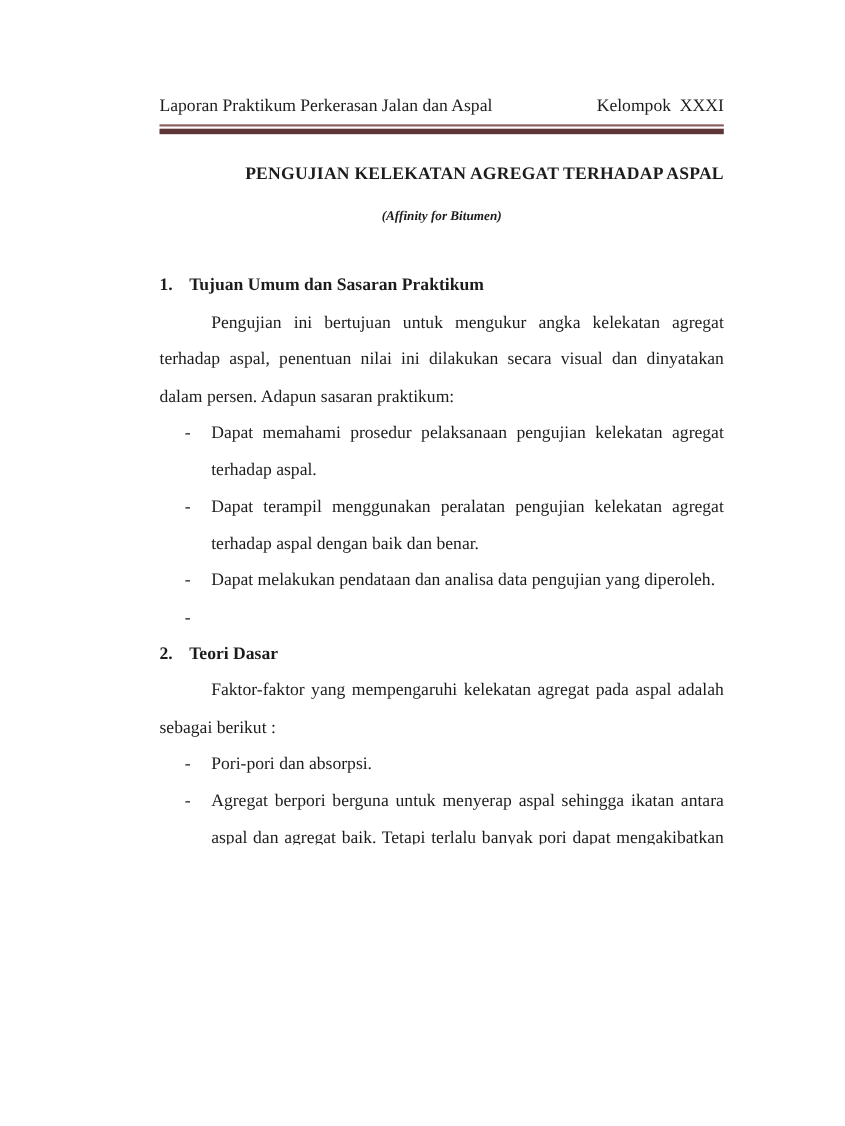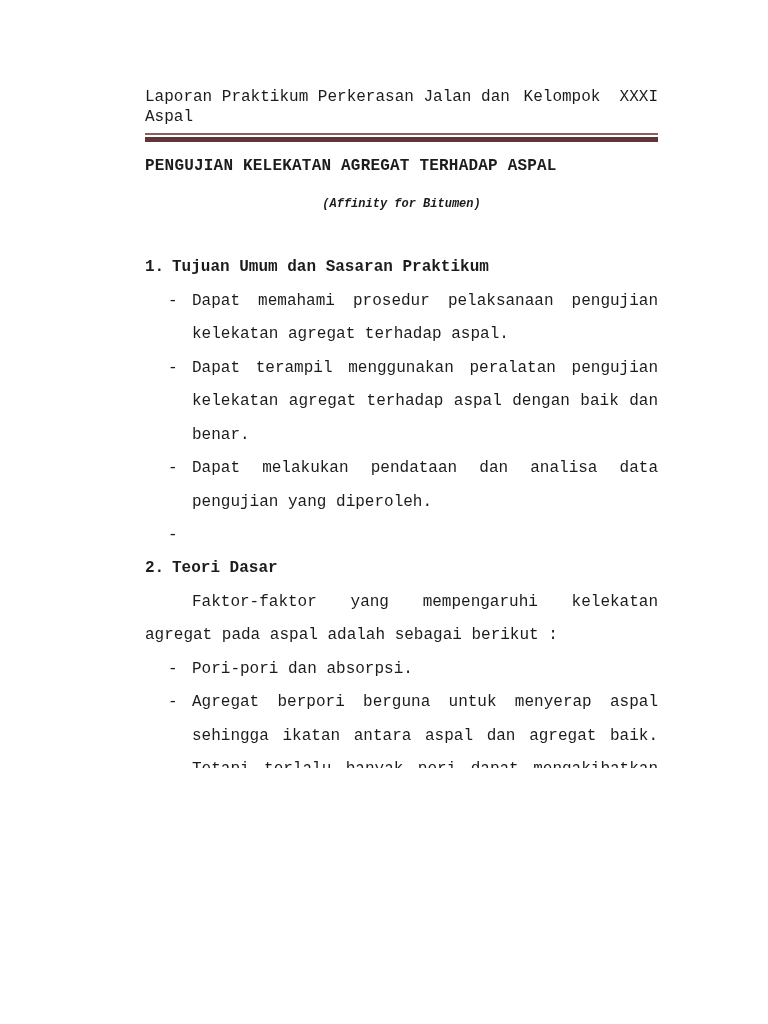--- a/index.html
+++ b/index.html
@@ -3,21 +3,21 @@
 <meta charset="utf-8">
 <style>
   * { margin: 0; padding: 0; box-sizing: border-box; }
   html, body { background: #ffffff; }
   .page {
     position: relative;
     width: 768px;
     height: 768px;
     margin: 0 auto;
     background: #ffffff;
-    font-family: Liberation Mono, monospace;
+    font-family: Liberation Serif, serif;
     color: #1c1c1c;
     overflow: hidden;
   }
   .content {
     position: absolute;
     left: 145px;
     right: 110px;
     top: 72px;
   }
   
@@ -30,22 +30,22 @@
   }
   .doc-header .right { white-space: pre; margin-top: 15px; }
   .rule {
     margin-top: 6px;
     height: 9px;
     border-top: 2px solid #8a6061;
     border-bottom: 5px solid #5e3638;
   }
   
   .doc-title {
-    margin-top: 8px;
-    text-align: left;
+    margin-top: 20px;
+    text-align: right;
     font-weight: bold;
     font-size: 16px;
     line-height: 33px;
     letter-spacing: 0.2px;
   }
   .doc-subtitle {
     margin-top: 5px;
     text-align: center;
     font-weight: bold;
     font-style: italic;
@@ -108,20 +108,21 @@
     <div class="doc-title">PENGUJIAN KELEKATAN AGREGAT TERHADAP ASPAL</div>
     <div class="doc-subtitle">(Affinity for Bitumen)</div>
 
     <div class="body-text">
 
       <div class="section-1">
         <div class="section-heading">
           <span class="num">1.</span>
           <span>Tujuan Umum dan Sasaran Praktikum</span>
         </div>
+        <div class="para">Pengujian ini bertujuan untuk mengukur angka kelekatan agregat terhadap aspal, penentuan nilai ini dilakukan secara visual dan dinyatakan dalam persen. Adapun sasaran praktikum:</div>
         <div class="list-item">
           <span class="dash">-</span>
           <span>Dapat memahami prosedur pelaksanaan pengujian kelekatan agregat terhadap aspal.</span>
         </div>
         <div class="list-item">
           <span class="dash">-</span>
           <span>Dapat terampil menggunakan peralatan pengujian kelekatan agregat terhadap aspal dengan baik dan benar.</span>
         </div>
         <div class="list-item">
           <span class="dash">-</span>

